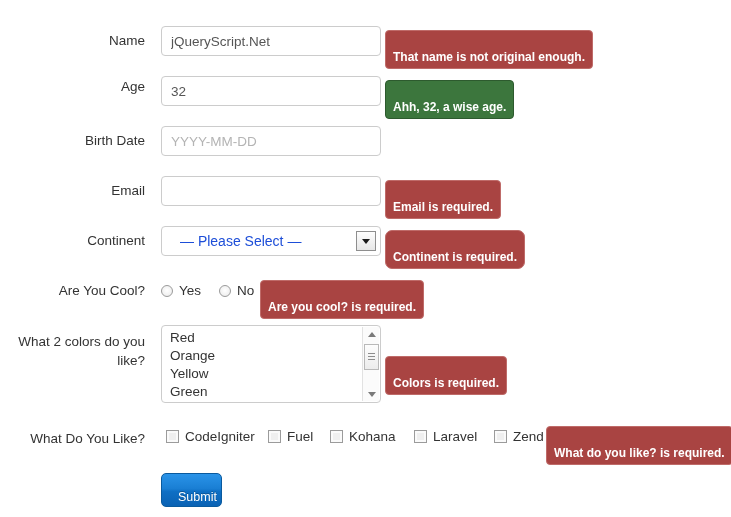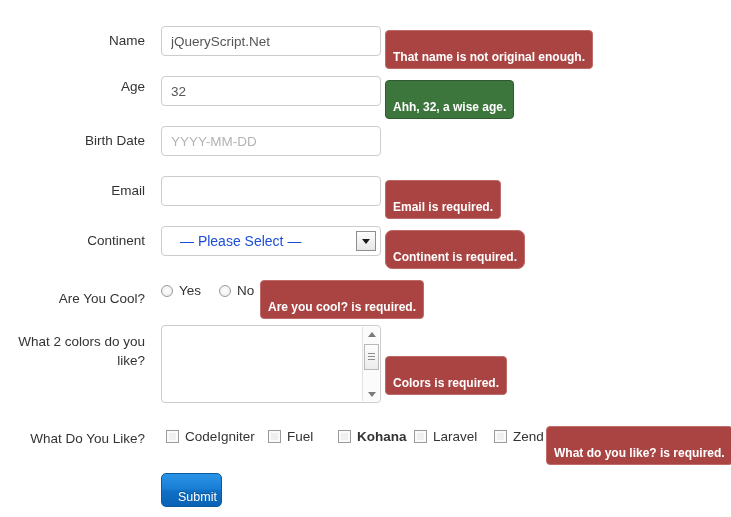--- a/index.html
+++ b/index.html
@@ -299,34 +299,40 @@
         <span class="sel-text">— Please Select —</span>
         <span class="sel-arrow-box">
           <span class="tri"></span>
         </span>
       </div>
     </div>
     <div class="badge err" style="left:385px; top:4px;border-radius:7px;">Continent is required.</div>
   </div>
 
   <div class="row" style="top:283px;">
-    <div class="label" style="top:0;margin-top:8px;">Are You Cool?</div>
+    <div class="label" style="top:0;">Are You Cool?</div>
     <label style="position:absolute; left:161px; top:0; line-height:16px;">
       <span class="radio-dot"></span><span class="radio-label">Yes</span>
     </label>
     <label style="position:absolute; left:219px; top:0; line-height:16px;">
       <span class="radio-dot"></span><span class="radio-label">No</span>
     </label>
     <div class="badge err" style="left:260px; top:-3px;">Are you cool? is required.</div>
   </div>
 
   <div class="row" style="top:325px;">
     <div class="label" style="top:7px; line-height:19px;">What 2 colors do you like?</div>
     <div class="field" style="top:0;">
       <div class="listbox">
+        <div class="opts">
+          <div class="opt">Red</div>
+          <div class="opt">Orange</div>
+          <div class="opt">Yellow</div>
+          <div class="opt">Green</div>
+        </div>
         <div class="scrollbar">
           <div class="sb-arrow up">
               <span class="g"></span>
             </div>
           <div class="sb-thumb">
               <span class="grip"></span>
             </div>
           <div class="sb-arrow down">
               <span class="g"></span>
             </div>
@@ -340,21 +346,21 @@
     <div class="label" style="top:2px;">What Do You Like?</div>
 
     <label style="position:absolute; left:166px; top:0; line-height:16px;">
       <span class="cb-box"></span><span class="cb-label">CodeIgniter</span>
     </label>
 
     <label style="position:absolute; left:268px; top:0; line-height:16px;">
       <span class="cb-box"></span><span class="cb-label">Fuel</span>
     </label>
 
-    <label style="position:absolute; left:338px; top:0; line-height:16px;font-weight:bold;">
+    <label style="position:absolute; left:330px; top:0; line-height:16px;">
       <span class="cb-box"></span><span class="cb-label">Kohana</span>
     </label>
 
     <label style="position:absolute; left:414px; top:0; line-height:16px;">
       <span class="cb-box"></span><span class="cb-label">Laravel</span>
     </label>
 
     <label style="position:absolute; left:494px; top:0; line-height:16px;">
       <span class="cb-box"></span><span class="cb-label">Zend</span>
     </label>

